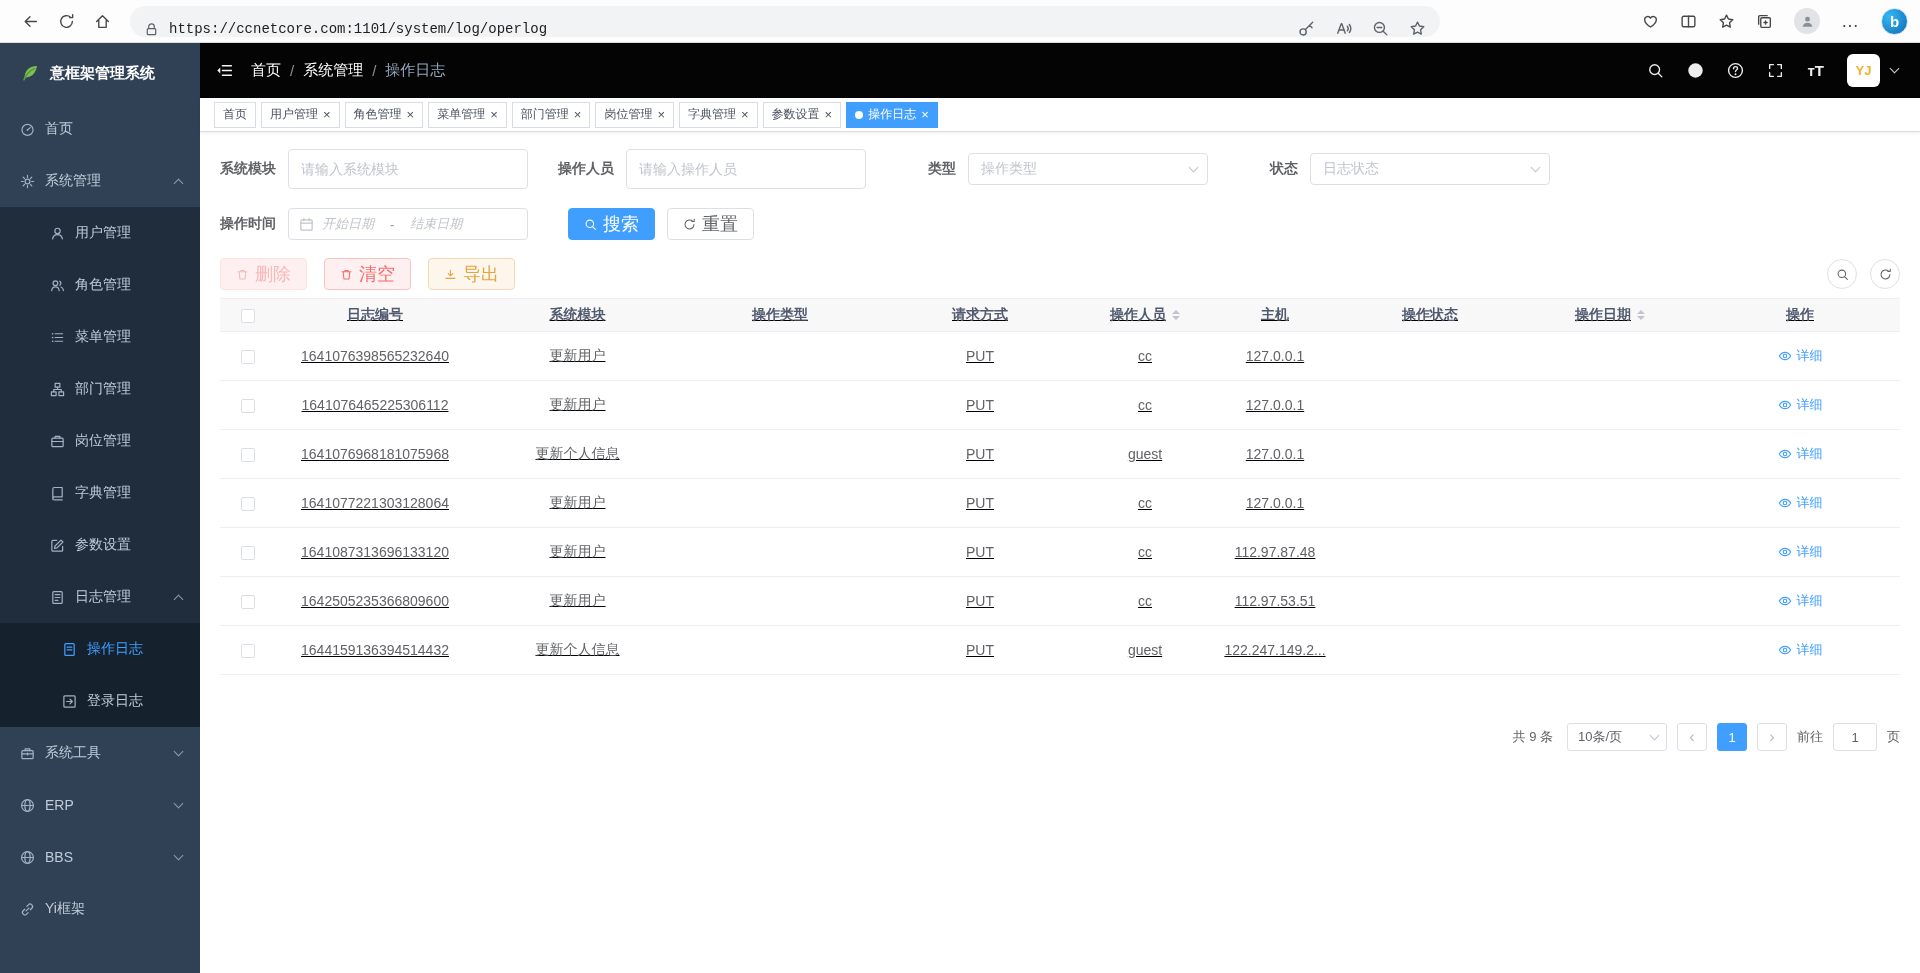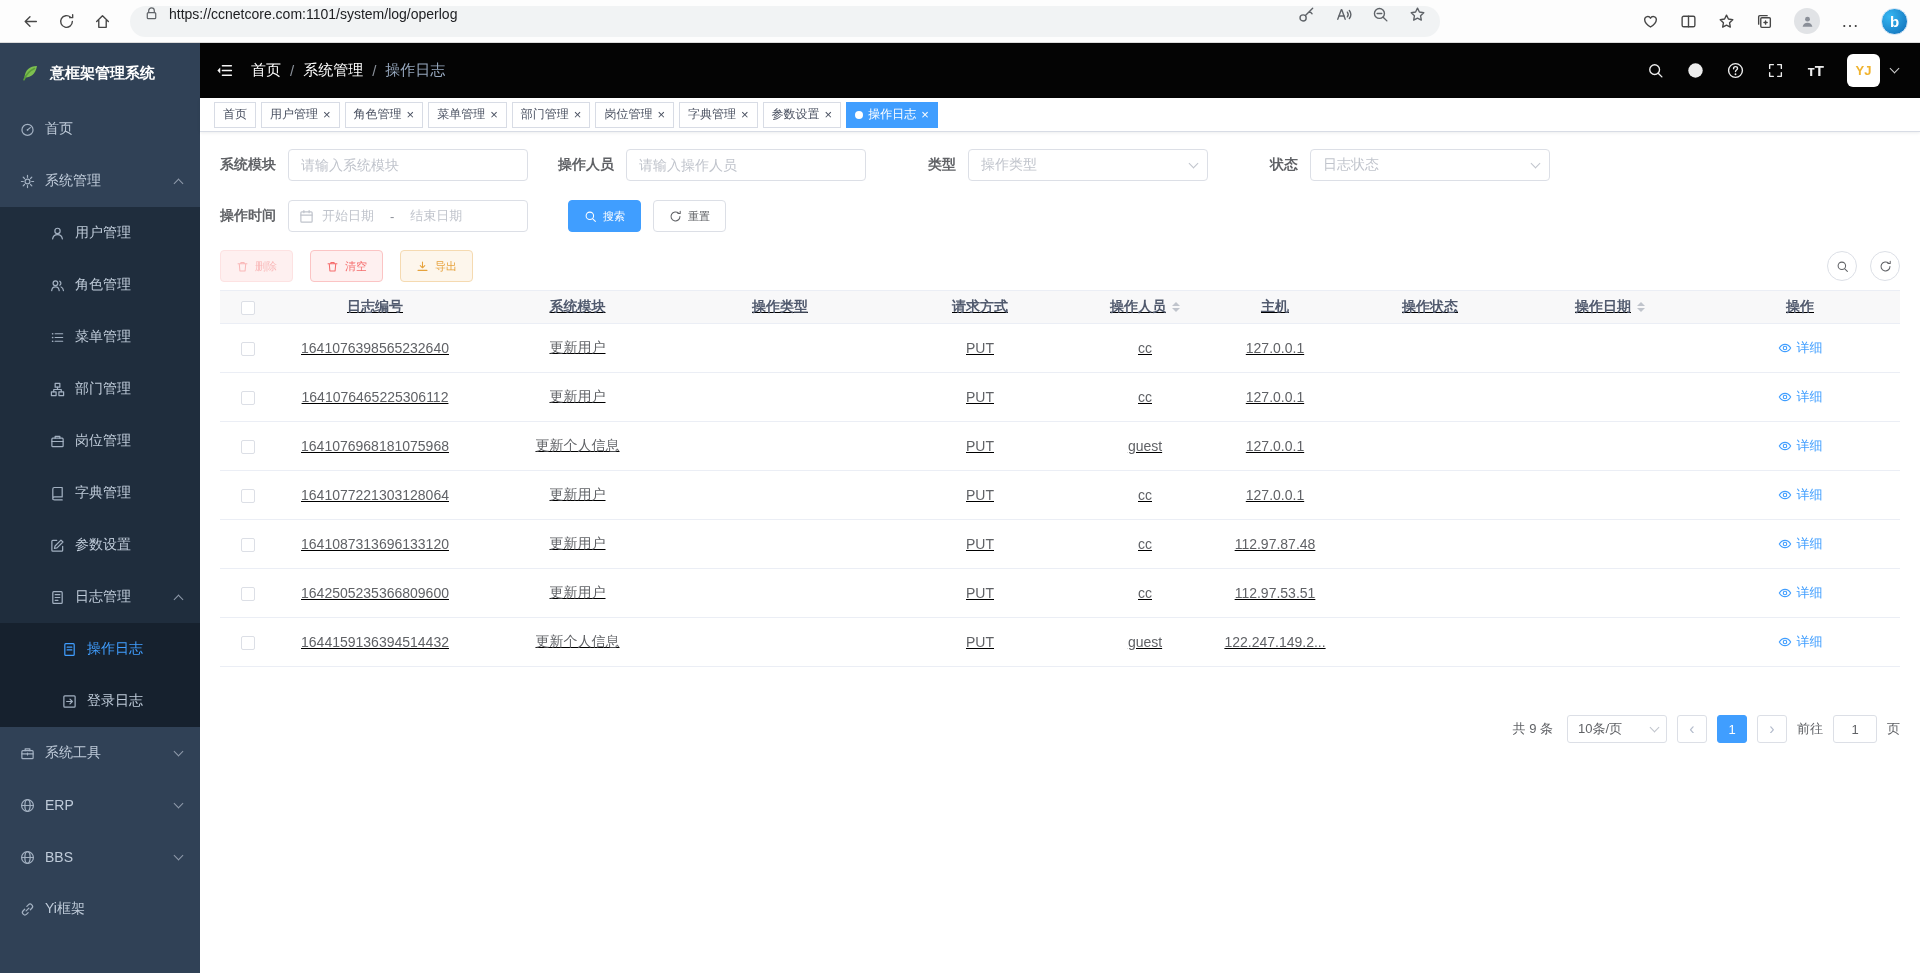--- a/index.html
+++ b/index.html
@@ -17,21 +17,21 @@
           border-right:1.4px solid currentColor; border-bottom:1.4px solid currentColor; }
   .chev.down { transform:rotate(45deg); margin-top:-4px; }
   .chev.up   { transform:rotate(-135deg); margin-top:4px; }
 
   
   .chrome { height:43px; background:#fdfdfd; border-bottom:1px solid #dcdcdc;
             display:flex; align-items:center; padding:0 12px; color:#474747; }
   .c-btn { width:36px; height:34px; border-radius:6px; display:flex; align-items:center;
            justify-content:center; color:#474747; }
   .addr { width:1310px; height:31px; margin-left:10px; background:#f1f3f4; border-radius:16px;
-          display:flex; align-items:flex-start; padding:0 14px; }
+          display:flex; align-items:flex-end; padding:0 14px;font-family:Liberation Mono, monospace; }
   .addr-url { font-size:14px; color:#202124; margin-left:10px; white-space:nowrap; }
   .addr-right { margin-left:auto; display:flex; align-items:center; gap:20px; color:#5f6368; }
   .chrome-right { margin-left:auto; display:flex; align-items:center; gap:21px; color:#474747; }
   .avatar-chip { width:26px; height:26px; border-radius:50%; background:#e1e3e6; color:#8a8f98;
                  display:flex; align-items:center; justify-content:center; }
   .bing-chip { width:27px; height:27px; border-radius:50%;
                background:radial-gradient(circle at 30% 30%, #35b7f3, #0f6bb5);
                color:#fff; font-weight:bold; font-size:15px; display:flex; align-items:center;
                justify-content:center; border:1px solid #cfe3f5; }
   .more-glyph { font-size:18px; letter-spacing:1px; }
@@ -84,37 +84,37 @@
   .tab .dot { width:8px; height:8px; border-radius:50%; background:#fff; }
 
   
   .content { padding:17px 20px 3px; flex:1; }
 
   .frow { display:flex; align-items:center; }
   .frow + .frow { margin-top:19px; }
   .fitem { display:flex; align-items:center; }
   .fitem > label { font-size:14px; font-weight:bold; color:#606266; margin-right:12px;
                    white-space:nowrap; }
-  .inp { width:240px; height:32px; border:1px solid #dcdfe6; border-radius:4px; font-size:14px;
+  .inp { width:240px; height:40px; border:1px solid #dcdfe6; border-radius:4px; font-size:14px;
          padding:0 12px; color:#606266; outline:none;
          font-family:"Liberation Sans","DejaVu Sans",sans-serif; }
   .inp::placeholder { color:#c0c4cc; }
   .selbox { width:240px; height:32px; border:1px solid #dcdfe6; border-radius:4px;
             display:flex; align-items:center; padding:0 10px 0 12px; cursor:pointer; }
   .selbox .ph { font-size:14px; color:#c0c4cc; flex:1; }
   .selbox .chev { color:#c0c4cc; }
   .datebox { width:240px; height:32px; border:1px solid #dcdfe6; border-radius:4px;
              display:flex; align-items:center; padding:0 10px; gap:8px; cursor:pointer; }
   .datebox .ic { color:#c0c4cc; }
-  .datebox .ph { font-size:13px; color:#c0c4cc; }
+  .datebox .ph { font-size:13px; color:#c0c4cc;font-style:italic; }
   .datebox .dsep { font-size:13px; color:#8a8f97; margin:0 8px; }
   .ml30 { margin-left:30px; } .ml62 { margin-left:62px; } .ml40 { margin-left:40px; }
   .ml12 { margin-left:12px; }
 
-  .btn { height:32px; border-radius:4px; font-size:11px; display:inline-flex;
+  .btn { height:32px; border-radius:4px; font-size:18px; display:inline-flex;
          align-items:center; gap:6px; padding:0 15px; cursor:pointer; border:1px solid #dcdfe6;
          background:#fff; color:#606266;
          font-family:"Liberation Sans","DejaVu Sans",sans-serif; }
   .btn-primary { background:#409EFF; border-color:#409EFF; color:#fff; }
 
   .abar { margin-top:18px; display:flex; align-items:center; }
   .btn-danger-disabled { background:#fef0f0; border-color:#fde2e2; color:#f9b8b8;
                          cursor:not-allowed; }
   .btn-danger-plain { background:#fef0f0; border-color:#fbc4c4; color:#F56C6C; }
   .btn-warning-plain { background:#fdf6ec; border-color:#f5dab1; color:#E6A23C; }

